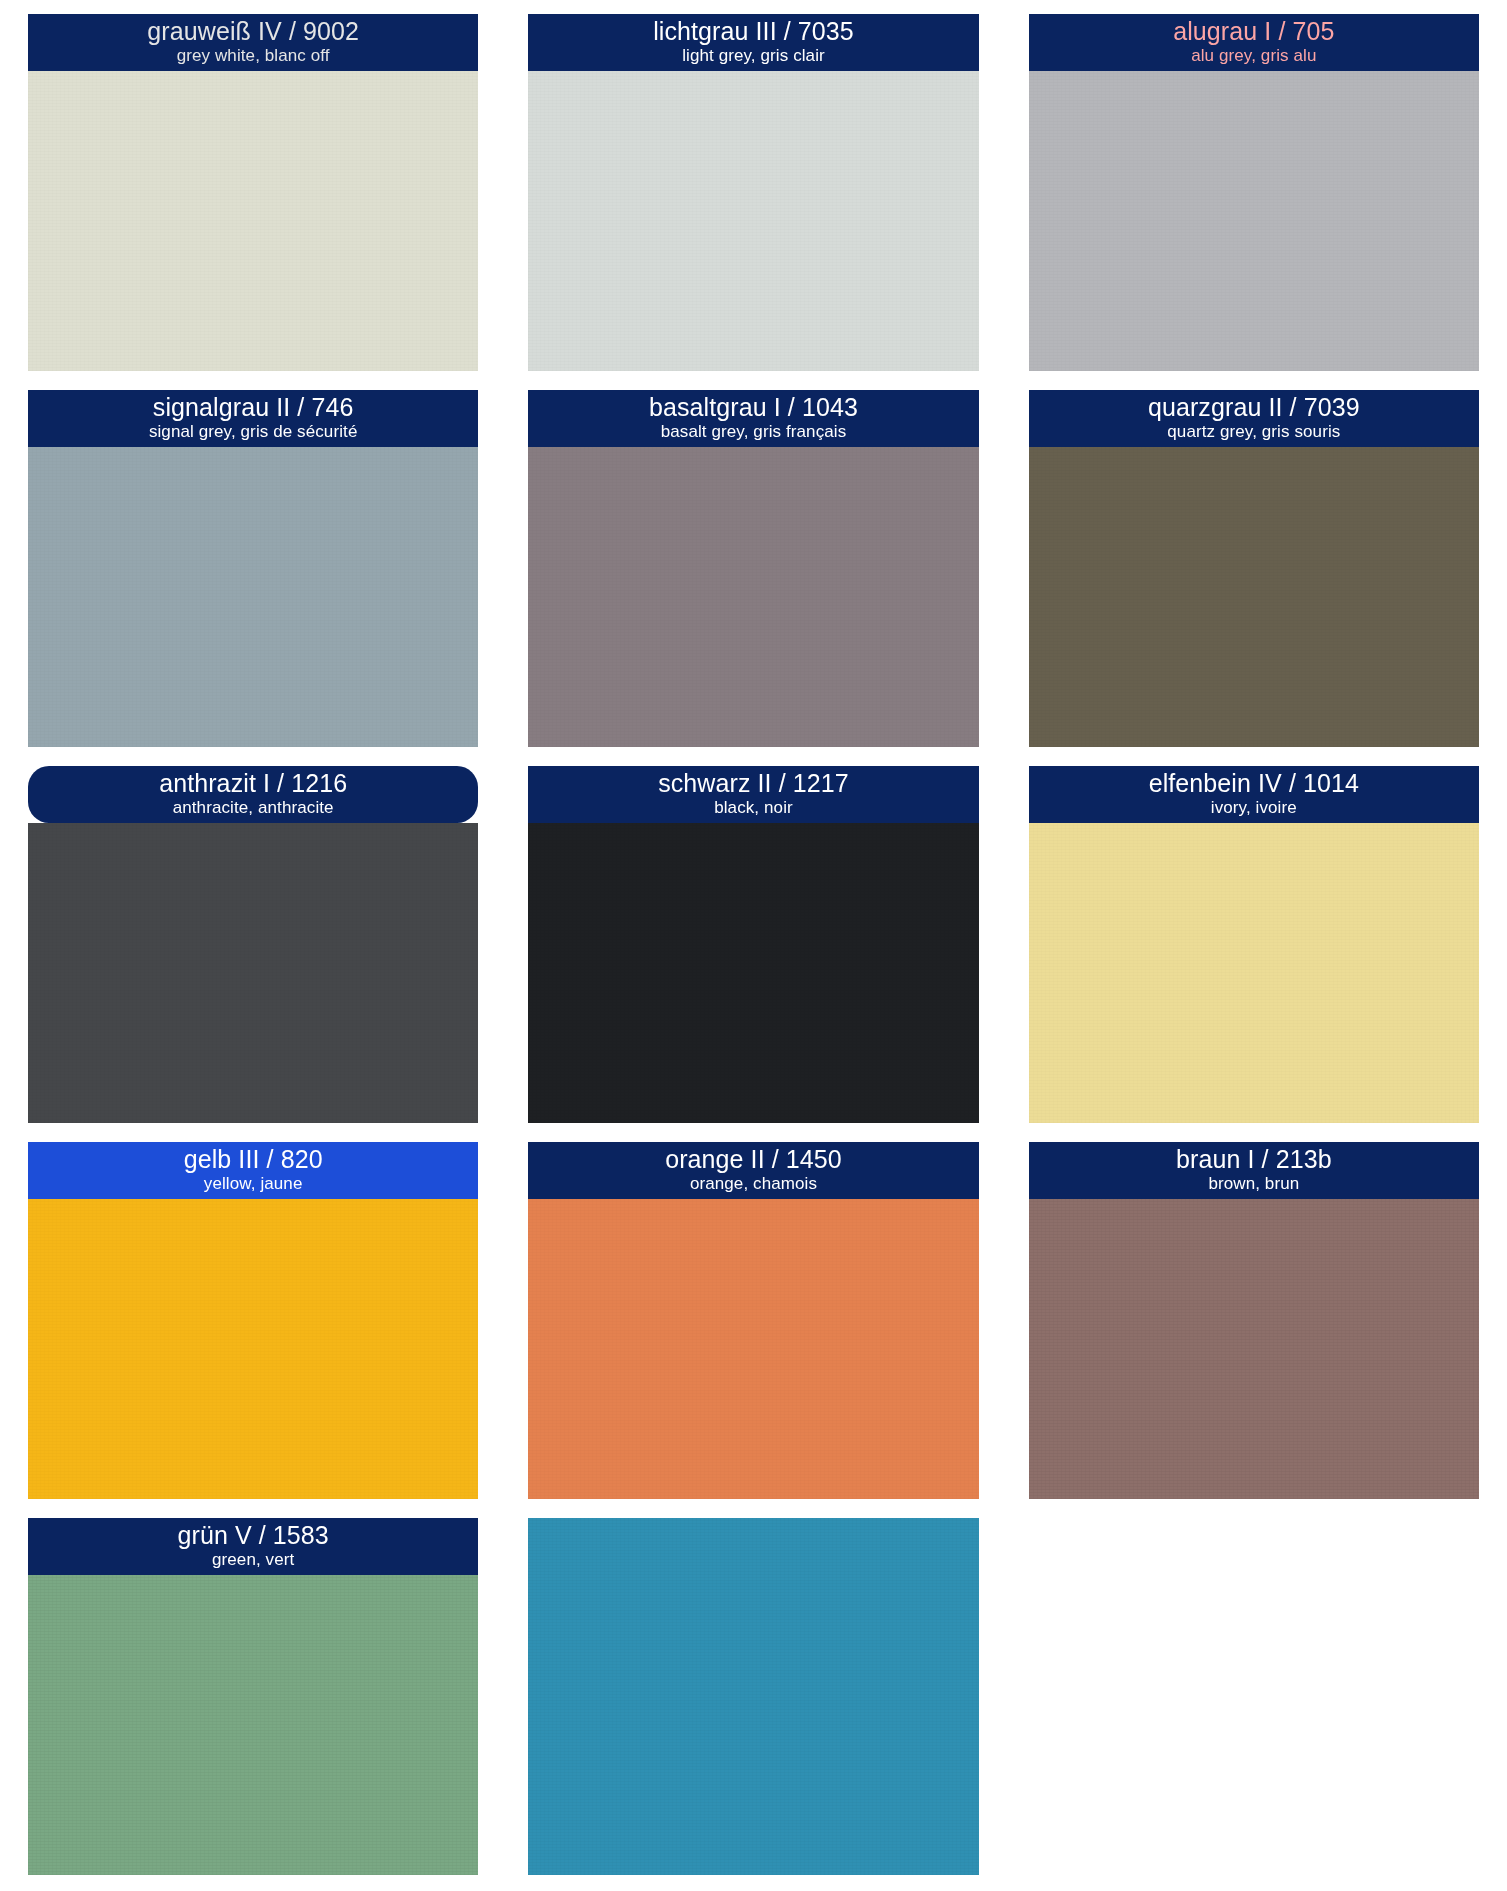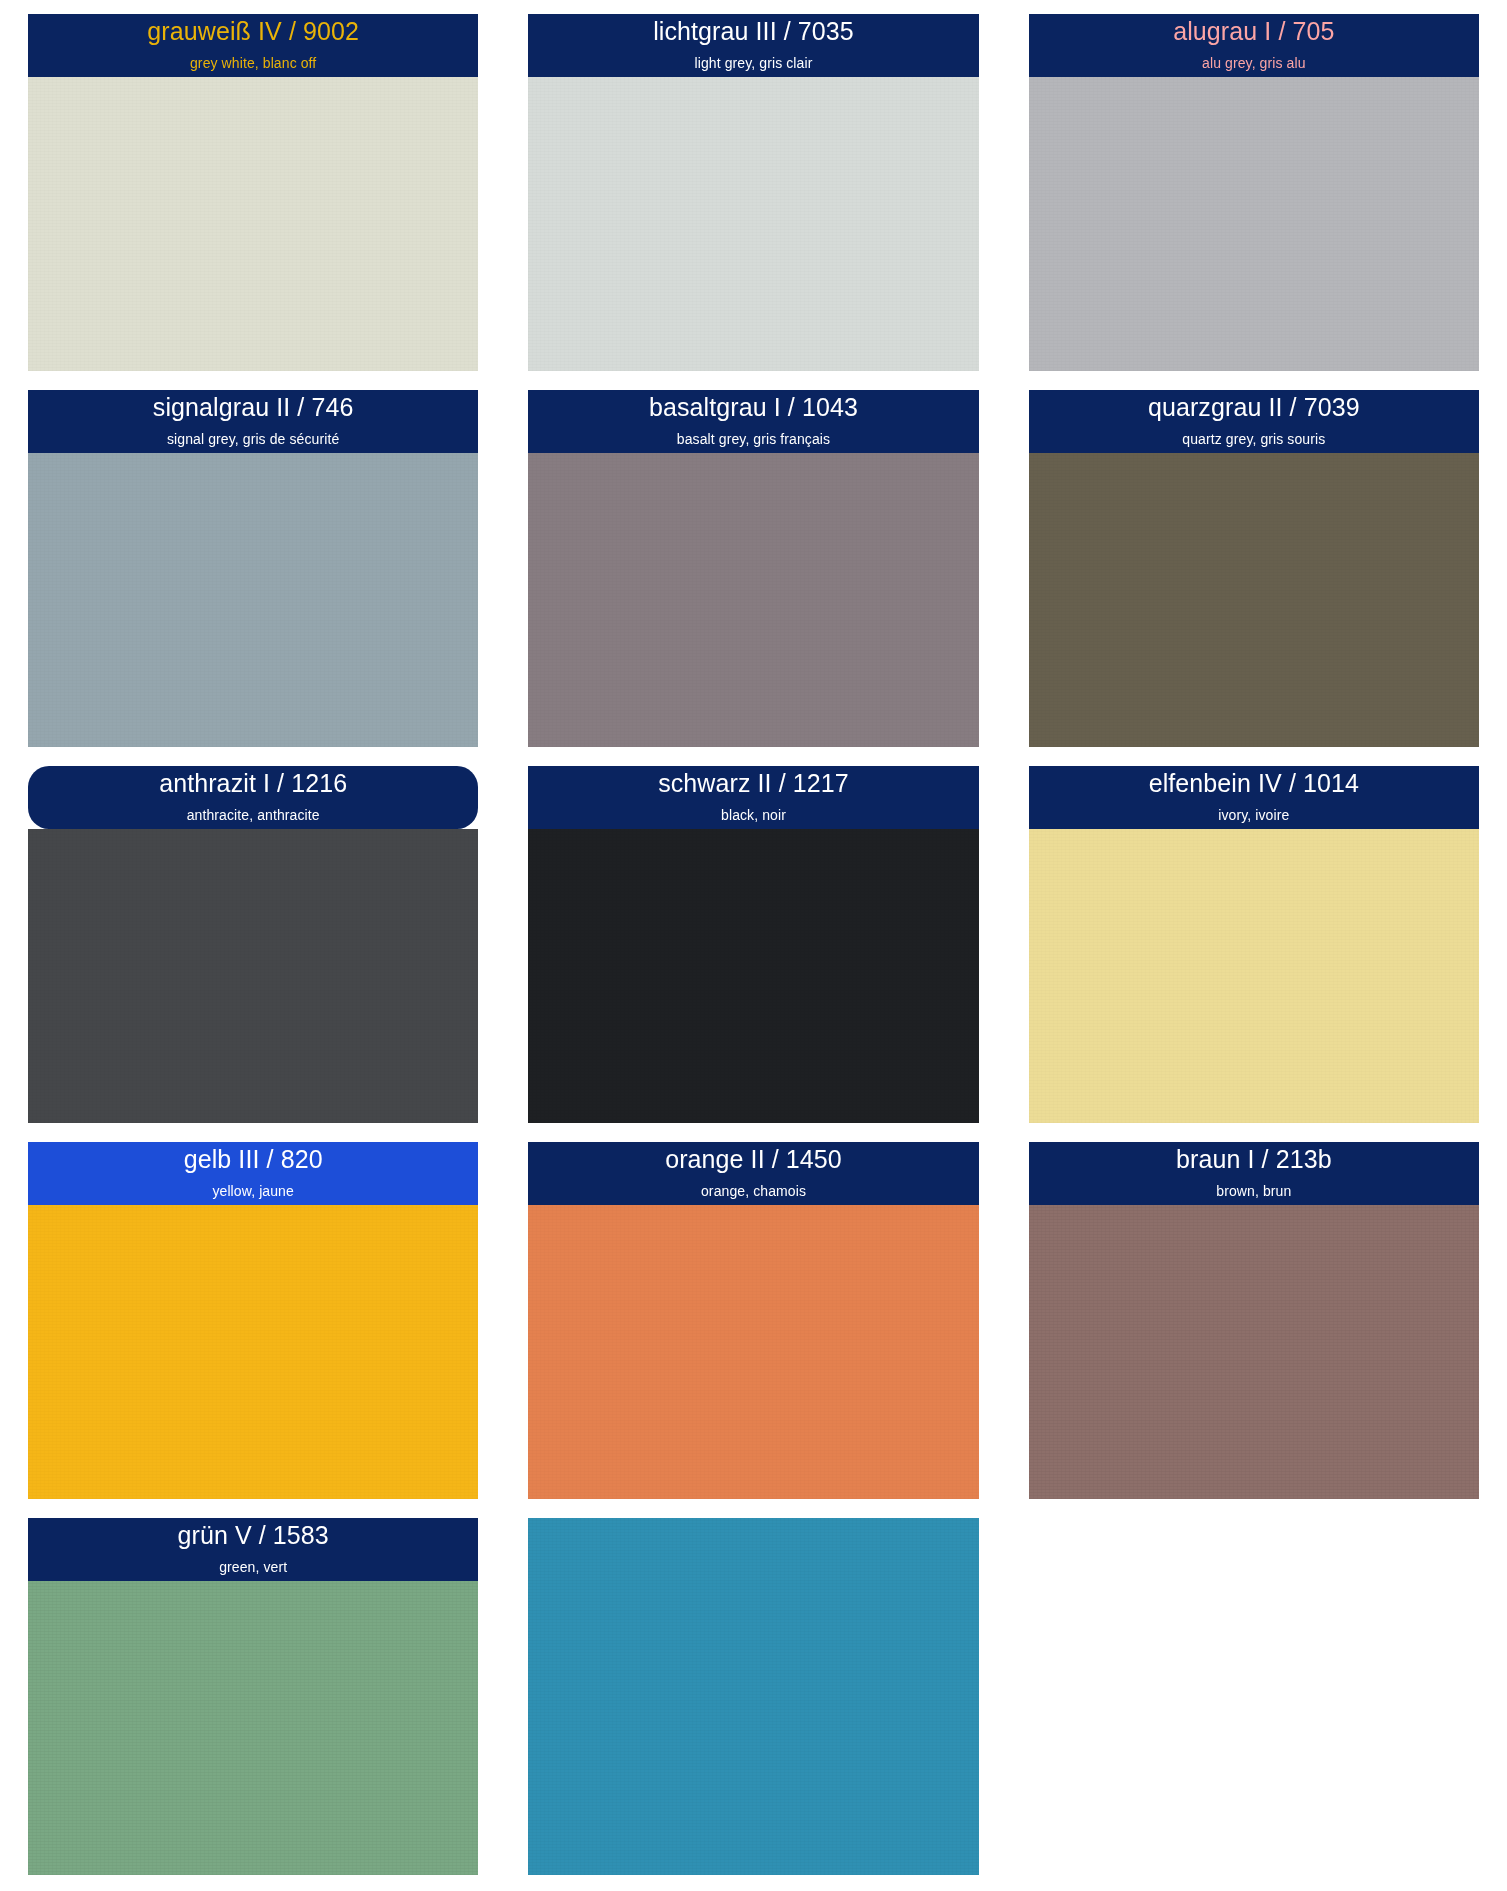--- a/index.html
+++ b/index.html
@@ -46,23 +46,23 @@
   }
   .card-title {
     display: block;
     font-size: 25px;
     font-weight: 400;
     letter-spacing: 0.1px;
     white-space: nowrap;
   }
   .card-sub {
     display: block;
-    font-size: 14px;
+    font-size: 17px;
     font-weight: 400;
-    margin-top: 12px;
+    margin-top: 3px;
     letter-spacing: 0.1px;
     white-space: nowrap;
   }
   .card-color {
     flex: 1 1 auto;
     width: 100%;
     position: relative;
     background-repeat: repeat;
   }
   
@@ -79,21 +79,21 @@
   .tex-strong::after { opacity: 0.12; }
   .tex-med::after { opacity: 0.08; }
 </style>
 </head>
 <body>
 
 <div id="sheet" style="background-color: rgb(255, 255, 255);">
   <div class="grid">
 
     <div class="swatch-card">
-      <div class="card-header" style="background-color: rgb(10, 36, 96); color: #eab308;">
+      <div class="card-header" style="background-color: rgb(10, 36, 96); color: #e5e5e5;">
         <span class="card-title">grauweiß IV / 9002</span>
         <span class="card-sub">grey white, blanc off</span>
       </div>
       <div class="card-color" style="background-color: rgb(222, 223, 208);"></div>
     </div>
 
     <div class="swatch-card">
       <div class="card-header" style="background-color: rgb(10, 36, 96); color: rgb(255, 255, 255);">
         <span class="card-title">lichtgrau III / 7035</span>
         <span class="card-sub">light grey, gris clair</span>

